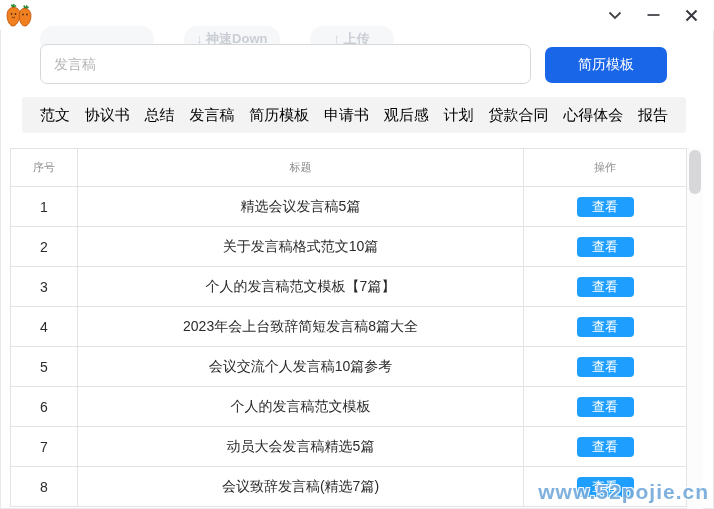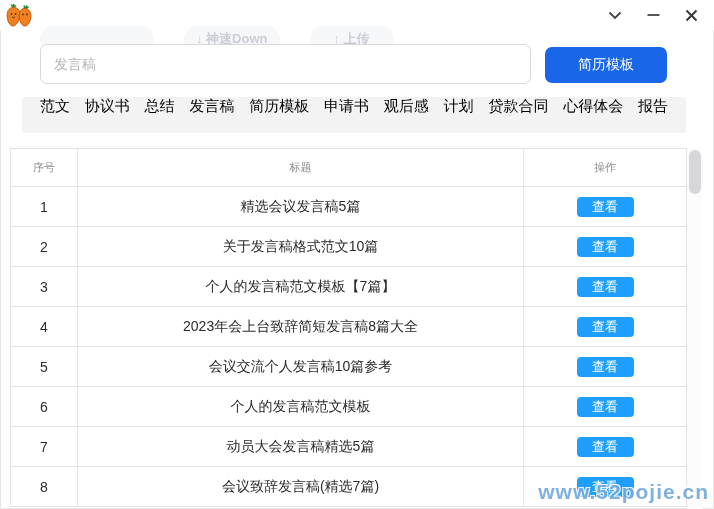--- a/index.html
+++ b/index.html
@@ -30,21 +30,21 @@
     font-family:inherit;outline:none;background:#fff;
   }
   .search-input::placeholder{color:#b4b4b4;opacity:1;}
   .stop-btn{
     position:absolute;left:545px;top:47px;width:122px;height:36px;border:none;border-radius:7px;
     background:#1a66e8;color:#fff;font-size:14px;font-family:inherit;cursor:pointer;
   }
   
   .tab-bar{
     position:absolute;left:22px;top:97px;width:664px;height:36px;box-sizing:border-box;
-    background:#f3f3f4;border-radius:3px;display:flex;
+    background:#f3f3f4;border-radius:3px;display:flex;align-items:center;
     justify-content:space-between;padding:0 18px;
   }
   .tab{font-size:15px;color:#000;white-space:nowrap;cursor:pointer;}
   
   .doc-table{
     position:absolute;left:10px;top:148px;width:676px;border-collapse:collapse;table-layout:fixed;
     background:#fff;
   }
   .doc-table th,.doc-table td{border:1px solid #e3e3e3;text-align:center;padding:0;}
   .doc-table th{height:37px;font-weight:400;font-size:11px;color:#8b8b8b;}

